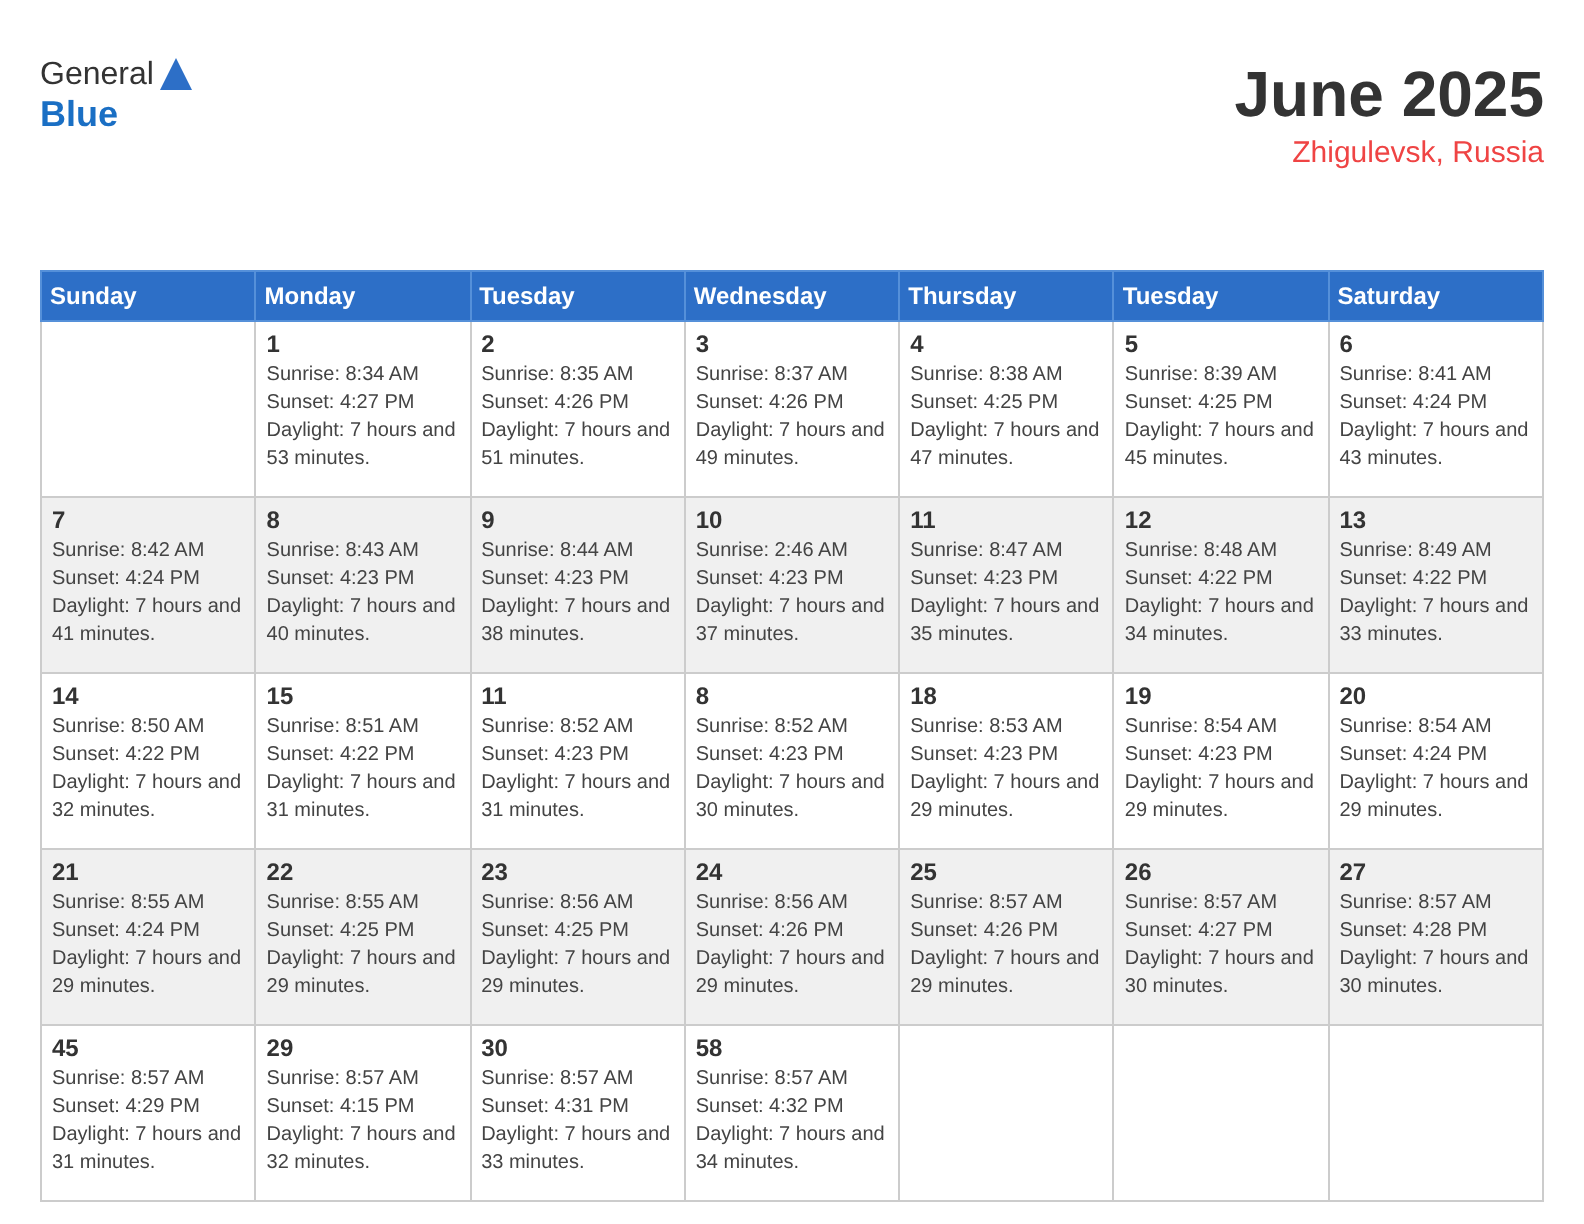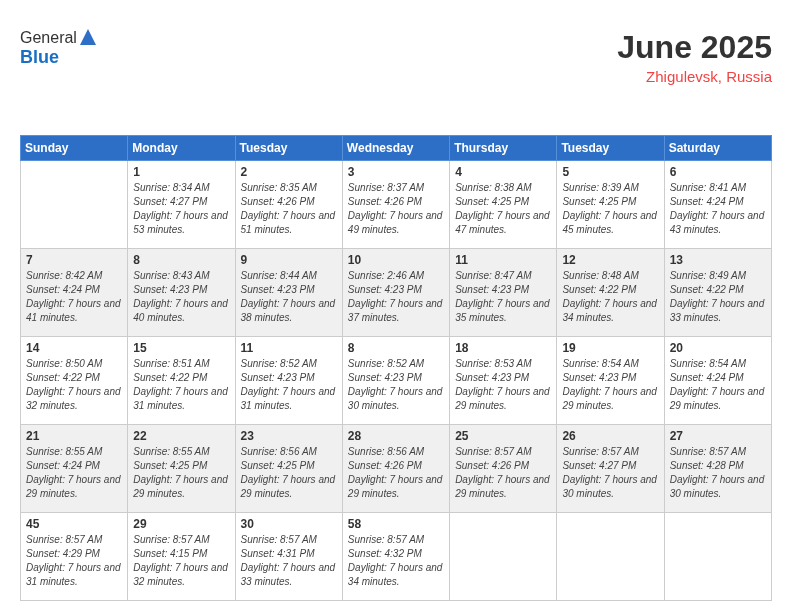--- a/index.html
+++ b/index.html
@@ -75,21 +75,20 @@
     .day-number {
       font-size: 12px;
       font-weight: bold;
       display: block;
       margin-bottom: 2px;
     }
     .day-info {
       font-size: 10px;
       color: #444;
       line-height: 1.4;
-      font-style: italic;
     }
     .row-shaded td {
       background-color: #f0f0f0;
     }
     .row-white td {
       background-color: #fff;
     }
     .empty-cell {
       background-color: #f9f9f9;
     }
@@ -315,21 +314,21 @@
           </td>
           <td>
             <span class="day-number">23</span>
             <div class="day-info">
               <div>Sunrise: 8:56 AM</div>
               <div>Sunset: 4:25 PM</div>
               <div>Daylight: 7 hours and 29 minutes.</div>
             </div>
           </td>
           <td>
-            <span class="day-number">28</span>
+            <span class="day-number">24</span>
             <div class="day-info">
               <div>Sunrise: 8:56 AM</div>
               <div>Sunset: 4:26 PM</div>
               <div>Daylight: 7 hours and 29 minutes.</div>
             </div>
           </td>
           <td>
             <span class="day-number">25</span>
             <div class="day-info">
               <div>Sunrise: 8:57 AM</div>

